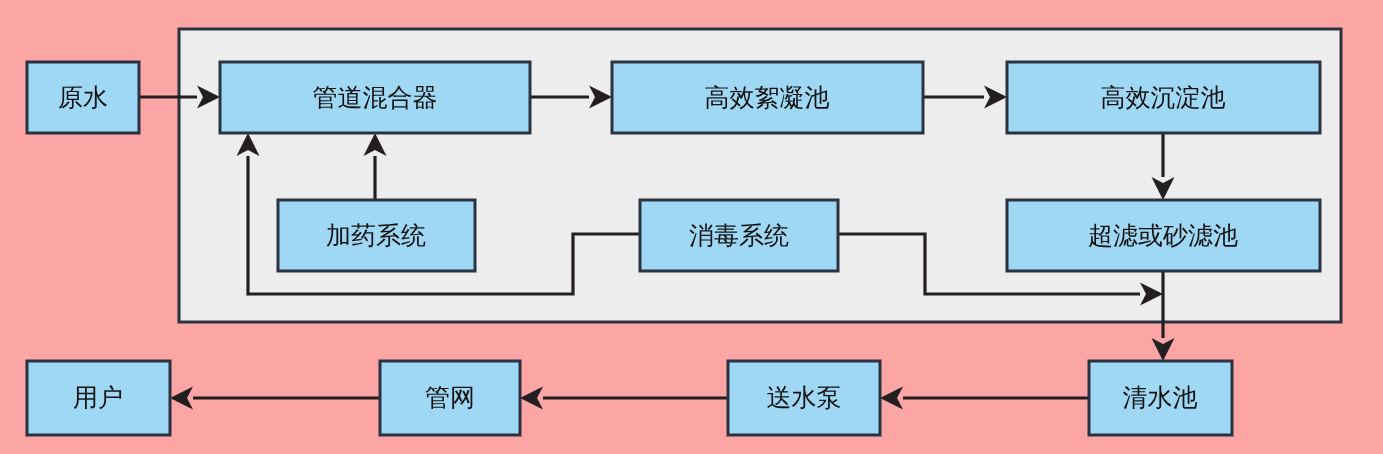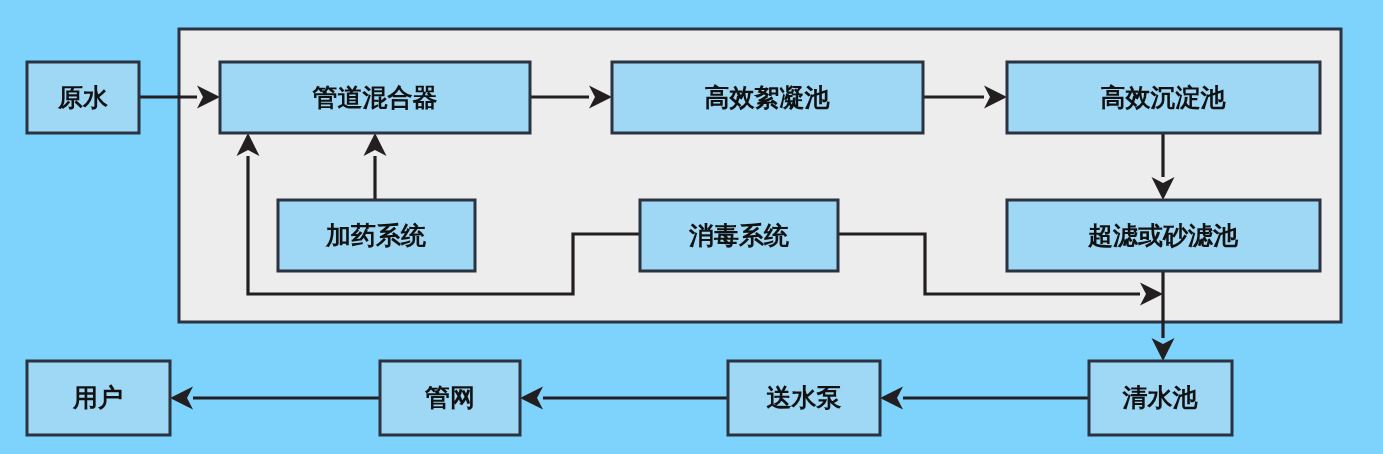--- a/index.html
+++ b/index.html
@@ -52,21 +52,21 @@
     stroke-linejoin: miter;
   }
   .edge-head {
     fill: #231f20;
     stroke: none;
   }
 </style>
 </head>
 <body>
 
-<div id="diagram-root" style="background: #7dd3fc; font-weight: bold;">
+<div id="diagram-root" style="background: #fca5a5;">
   <svg id="flow-svg" viewBox="0 0 1383 454">
 
     <rect class="group-rect" x="179" y="29" width="1162" height="293" fill="#ededed" stroke="#2b3240"></rect>
 
     <g>
       <path class="edge-line" d="M139,97 L197,97" stroke="#231f20"></path>
       <polygon class="edge-head" points="197,85.5 220,97 197,108.5 203,97" fill="#231f20"></polygon>
     </g>
 
     <g>

